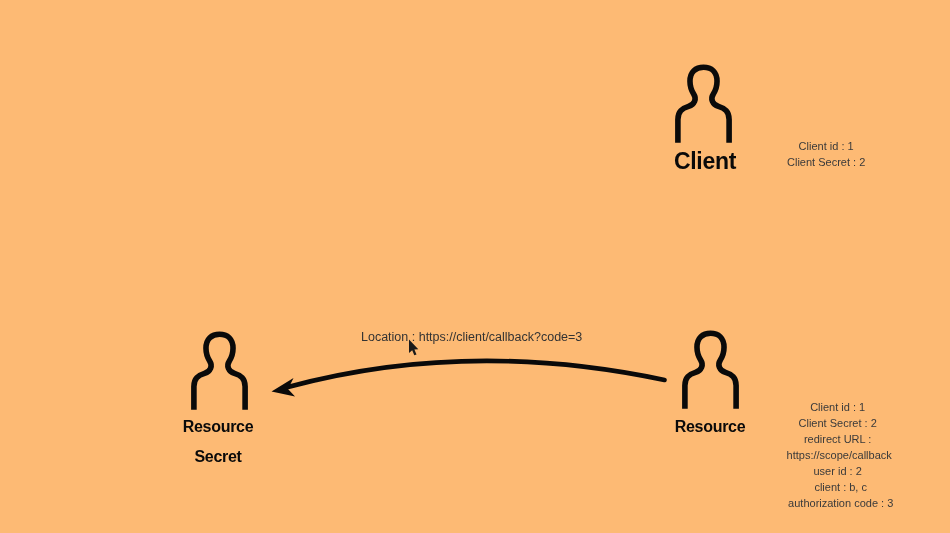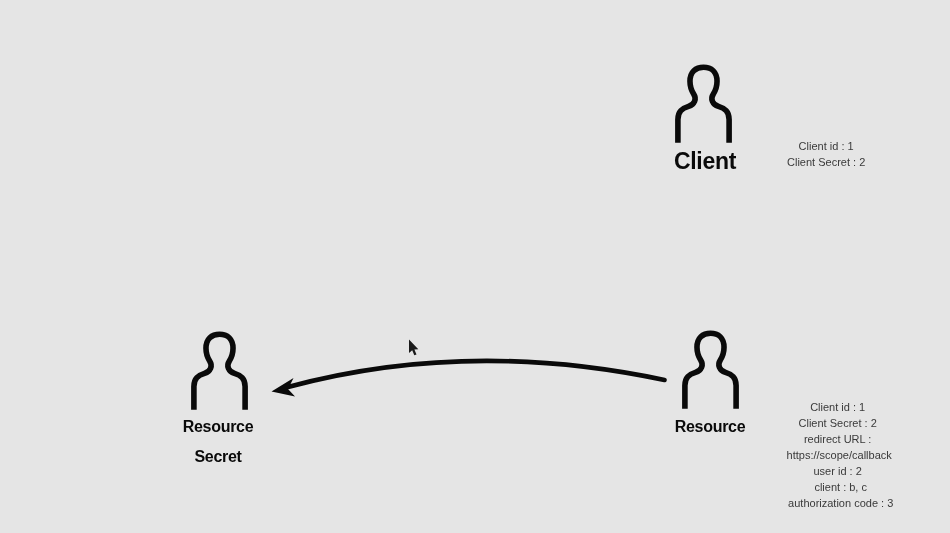--- a/index.html
+++ b/index.html
@@ -1,20 +1,20 @@
 <!DOCTYPE html>
 <html><head>
 <meta charset="utf-8">
 <style>
   html, body { margin: 0; padding: 0; background: #ffffff; }
   .canvas {
     position: relative;
     width: 950px;
     height: 533px;
-    background: #e5e5e5;
+    background: #fdba74;
     overflow: hidden;
     font-family: "Liberation Sans", sans-serif;
   }
   .abs { position: absolute; }
   .actor-label {
     position: absolute;
     font-weight: bold;
     color: #0a0a0a;
     font-size: 16px;
     line-height: 30px;
@@ -82,14 +82,15 @@
     <div class="info-line">  client : b, c</div>
     <div class="info-line">  authorization code : 3</div>
   </div>
 
   <svg class="abs" style="left:0; top:0;" width="950" height="533" viewBox="0 0 950 533">
     <path d="M664.5,380 Q468,338.5 288,387" fill="none" stroke="#0a0a0a" stroke-width="4.6" stroke-linecap="round"></path>
     <path d="M271.5,391.5 L293.5,378 L288,389 L295,396.5 Z" fill="#0a0a0a"></path>
     <path d="M409,339.5 l0,13.4 l3.2,-2.6 l2.1,5 l2.2,-0.9 l-2.1,-4.9 l3.9,-0.3 Z" fill="#1a1a1a"></path>
   </svg>
 
+  <div class="arrow-label" style="left:361px; top:330px;">Location : https://client/callback?code=3</div>
 
 </div>
 
 </body></html>

